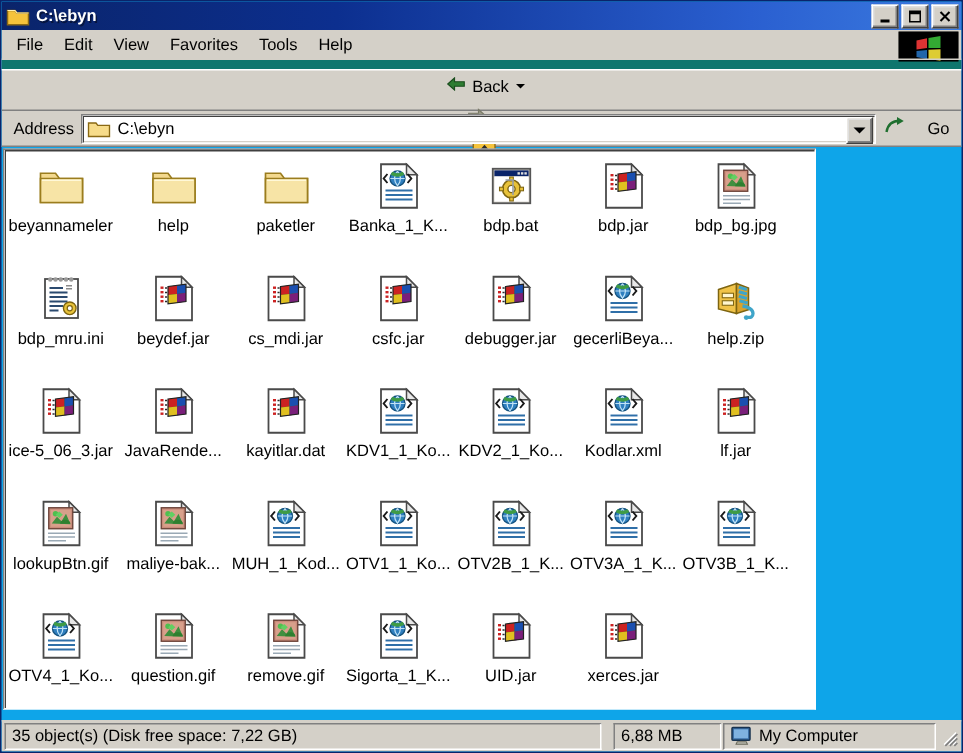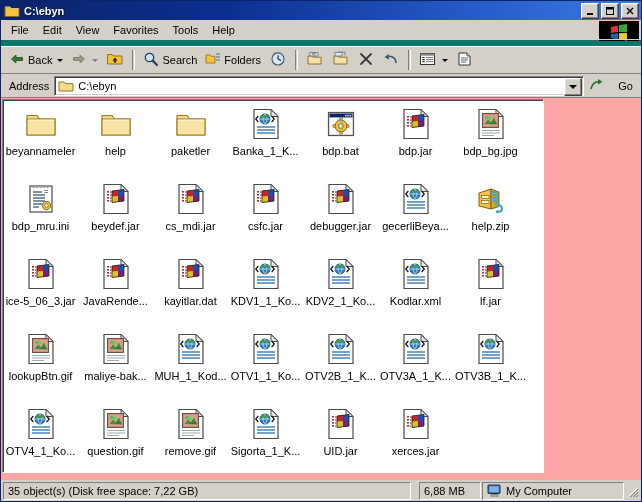--- a/index.html
+++ b/index.html
@@ -9,21 +9,21 @@
   body {
     font-family: "Liberation Sans", sans-serif;
     font-size: 11px;
     -webkit-font-smoothing: none;
   }
   #window {
     position: relative;
     width: 642px;
     height: 502px;
     box-sizing: border-box;
-    background: #fca5a5;
+    background: #0ea5e9;
     border: 1px solid #0a246a;
     overflow: hidden;
   }
 
   
   .titlebar {
     height: 19px;
     background: linear-gradient(to right, #0a246a 0%, #0c2f8f 35%, #2a5fd0 78%, #3b7be0 100%);
     display: flex;
     align-items: center;
@@ -94,20 +94,21 @@
   
   .toolbar {
     height: 28px;
     background: #d4d0c8;
     display: flex;
     align-items: center;
     padding-left: 4px;
     border-top: 1px solid #ffffff;
     border-bottom: 1px solid #808080;
     box-sizing: border-box;
+    flex-direction: column;
   }
   .tb-btn {
     height: 22px;
     display: flex;
     align-items: center;
     padding: 0 3px;
     cursor: default;
     border: 1px solid transparent;
     gap: 3px;
     white-space: nowrap;
@@ -245,21 +246,21 @@
     display: flex;
     align-items: center;
     padding: 0 4px;
     box-sizing: border-box;
     font-size: 11px;
     color: #000;
     white-space: nowrap;
     overflow: hidden;
   }
   .sb-pane.p1 { flex: 1 1 auto; }
-  .sb-pane.p2 { width: 62px; flex: 0 0 auto; margin-left: 8px; }
+  .sb-pane.p2 { width: 72px; flex: 0 0 auto; margin-left: 8px; }
   .sb-pane.p3 { width: 142px; flex: 0 0 auto; margin-left: 1px; gap:4px;text-align:center;}
   .grip {
     width: 14px; height: 14px;
     margin-left: 1px;
     flex: 0 0 auto;
     position: relative;
   }
   .grip::before, .grip::after, .grip i {
     content:""; position:absolute; background:transparent;
   }

